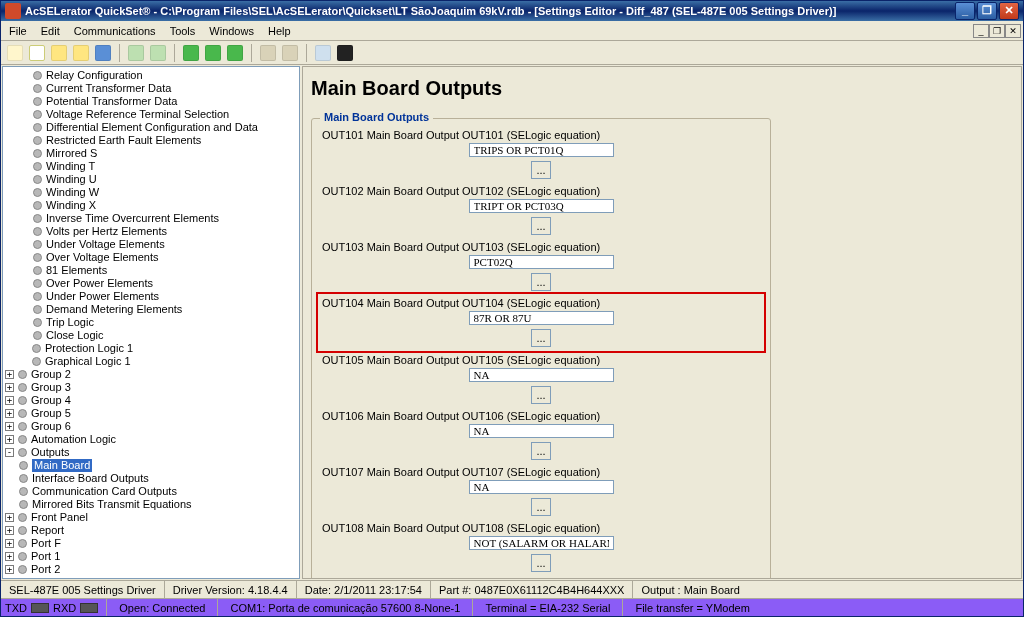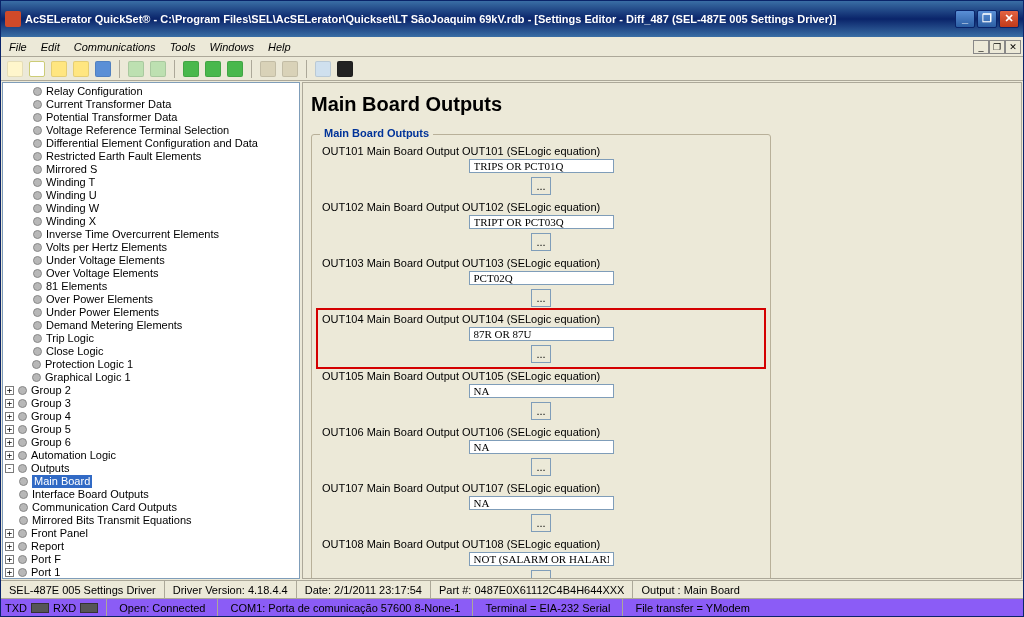--- a/index.html
+++ b/index.html
@@ -1,25 +1,25 @@
 <!DOCTYPE html>
 <html><head>
 <meta charset="utf-8">
 <style>
   * { box-sizing: border-box; margin: 0; padding: 0; }
   body { font-family: Tahoma, Arial, sans-serif; font-size: 11px; background: #ece9d8; overflow: hidden; width: 1024px; height: 617px; }
   .window { width: 1024px; height: 617px; display: flex; flex-direction: column; border: 1px solid #0a246a; }
-  .titlebar { height: 36px; background: linear-gradient(to bottom, #3a6ea5 0%, #0a246a 50%, #3a6ea5 100%); display: flex; align-items: center; color: #fff; font-weight: bold; padding: 0 4px; font-size: 11px; }
+  .titlebar { height: 20px; background: linear-gradient(to bottom, #3a6ea5 0%, #0a246a 50%, #3a6ea5 100%); display: flex; align-items: center; color: #fff; font-weight: bold; padding: 0 4px; font-size: 11px; }
   .titlebar .icon { width: 16px; height: 16px; background: #d04a2a; margin-right: 4px; border-radius:2px; position:relative;}
   .titlebar .title-text { flex: 1; white-space: nowrap; overflow: hidden; }
   .winbtns { display: flex; gap: 2px; }
   .winbtn { width: 20px; height: 18px; background: linear-gradient(#5a8fd6,#2b5ea3); border: 1px solid #0a246a; color:#fff; font-size: 11px; text-align: center; line-height: 14px; border-radius: 2px;}
   .winbtn.close { background: linear-gradient(#e36443,#c13a1a); }
   .menubar { height: 20px; background: #ece9d8; display: flex; align-items: center; padding-left: 2px; gap: 2px; border-bottom: 1px solid #aca899;}
-  .menubar span { padding: 2px 6px; font-style: italic; }
+  .menubar span { padding: 2px 6px; }
   .mdi-btns { margin-left: auto; display:flex; gap:0; padding-right:2px;}
   .mdi-btn { width: 16px; height: 14px; border:1px solid #888; background:#ece9d8; font-size: 9px; text-align:center; line-height:12px;}
   .toolbar { height: 24px; background: #ece9d8; display: flex; align-items: center; padding-left: 6px; gap: 6px; border-bottom: 1px solid #aca899;}
   .tbicon { width: 16px; height: 16px; display:inline-block; border:1px solid rgba(0,0,0,0.1); border-radius:2px;}
   .tbsep { width:1px; height:18px; background:#aca899; margin: 0 2px;}
   .main { flex: 1; display: flex; background: #ece9d8; overflow:hidden;}
   .tree-pane { width: 298px; background: #fff; border: 1px solid #7f9db9; margin: 1px; overflow: hidden; position:relative;}
   .tree { font-size: 11px; color:#000; padding: 2px 0;}
   .tree ul { list-style: none; padding-left: 14px; }
   .tree li { white-space: nowrap; padding: 0; line-height: 13px; }

